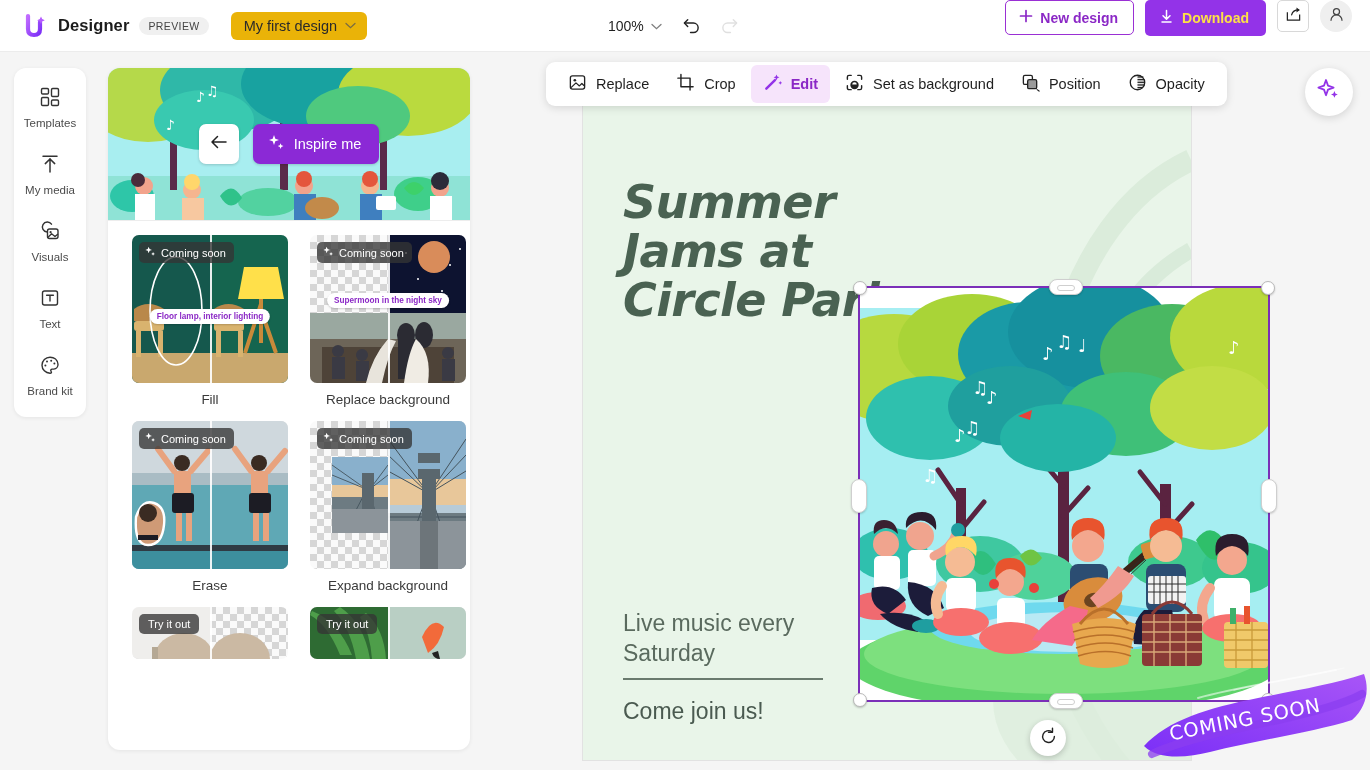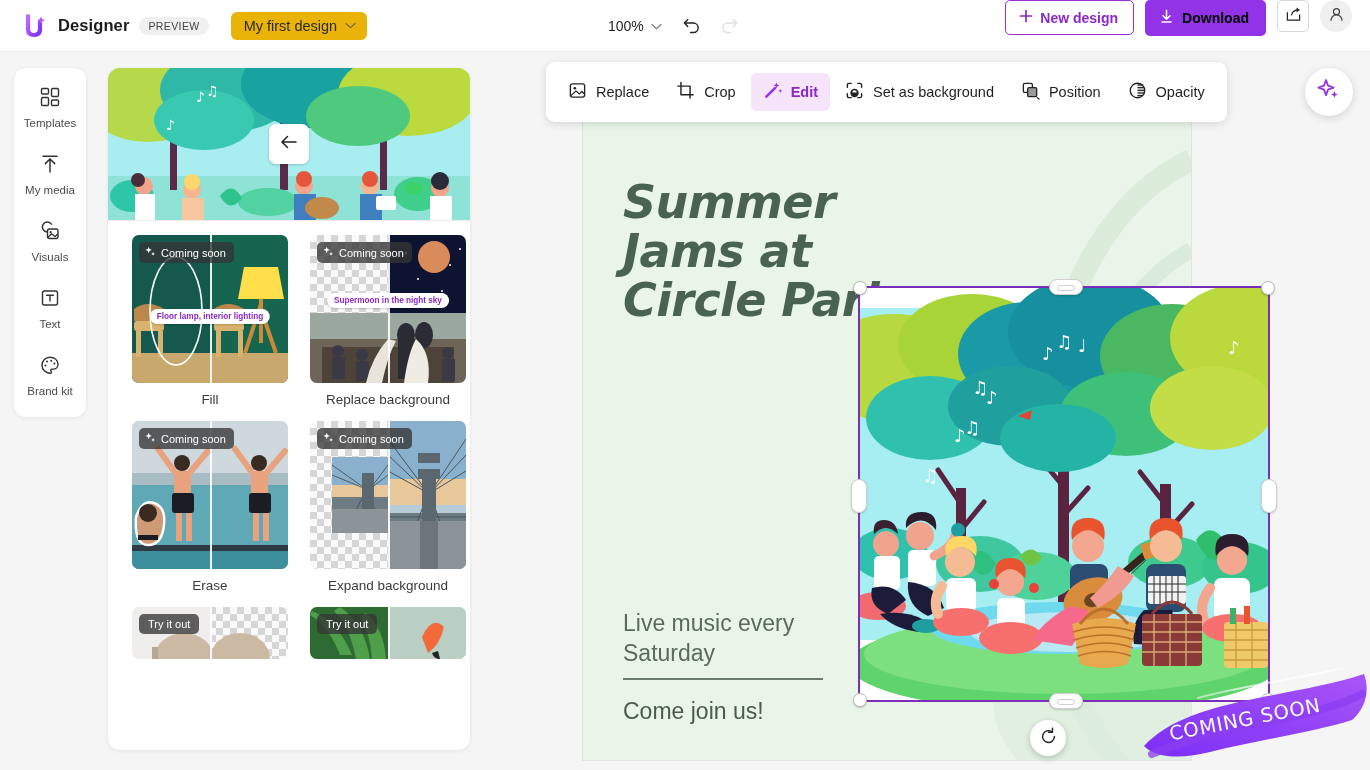--- a/index.html
+++ b/index.html
@@ -54,21 +54,21 @@
     display: flex; align-items: flex-start; gap: 11px;
   }
   .btn-new {
     display: flex; align-items: center; gap: 7px;
     border: 1.3px solid #9a2fd4; color: #8b28c6; background: #fff;
     border-radius: 5px; padding: 8px 15px 8px 13px;
     font-size: 14px; font-weight: bold; cursor: pointer; white-space: nowrap;
   }
   .btn-download {
     display: flex; align-items: center; gap: 8px;
-    background: #9333e8; color: #000000; border: none;
+    background: #9333e8; color: #fde047; border: none;
     border-radius: 5px; padding: 9px 17px 9px 14px;
     font-size: 14px; font-weight: bold; cursor: pointer; white-space: nowrap;
   }
   .sq-btn {
     width: 32px; height: 32px; border: 1px solid #d8d8d8; background: #fff;
     border-radius: 5px; display: flex; align-items: center; justify-content: center;
     cursor: pointer;
   }
   .avatar-btn {
     width: 32px; height: 32px; border-radius: 50%; background: #efefef;
@@ -229,21 +229,21 @@
   }
   .rotate-btn {
     position: absolute; width: 36px; height: 36px; border-radius: 50%;
     background: #fff; box-shadow: 0 2px 6px rgba(0,0,0,.2);
     display: flex; align-items: center; justify-content: center; cursor: pointer;
   }
 
   
   .ctx-toolbar {
     position: absolute; left: 546px; top: 62px;
-    height: 60px; background: #fff; border-radius: 9px;
+    height: 44px; background: #fff; border-radius: 9px;
     box-shadow: 0 2px 9px rgba(0,0,0,.13);
     display: flex; align-items: center; padding: 0 10px; gap: 3px;
   }
   .ctx-item {
     display: flex; align-items: center; gap: 9px;
     padding: 8px 12px; border-radius: 6px; cursor: pointer;
     font-size: 14.5px; color: #1f1f1f; white-space: nowrap;
   }
   .ctx-item.active { background: #f6e4fb; color: #8b28c6; font-weight: bold; }
 
@@ -470,20 +470,29 @@
       </g>
     </svg>
     <div class="hero-overlay">
       <div class="back-btn">
         <span>
           <svg width="18" height="16" viewBox="0 0 18 16">
             <path d="M16 8 H2.5 M7.5 2.5 L2 8 L7.5 13.5" fill="none" stroke="#222" stroke-width="1.5" stroke-linecap="round" stroke-linejoin="round"></path>
           </svg>
         </span>
       </div>
+      <div class="inspire-btn">
+        <span>
+          <svg width="17" height="17" viewBox="0 0 17 17">
+            <path d="M6 1 L7.3 4.7 L11 6 L7.3 7.3 L6 11 L4.7 7.3 L1 6 L4.7 4.7 Z" fill="#fff"></path>
+            <path d="M12.6 9.2 L13.4 11.3 L15.5 12.1 L13.4 12.9 L12.6 15 L11.8 12.9 L9.7 12.1 L11.8 11.3 Z" fill="#fff"></path>
+          </svg>
+        </span>
+        <span>Inspire me</span>
+      </div>
     </div>
   </div>
 
   <div class="panel-divider"></div>
 
   <div class="cards">
 
     <div class="card">
       <div class="card-thumb">
         <svg width="156" height="148" viewBox="0 0 156 148">

